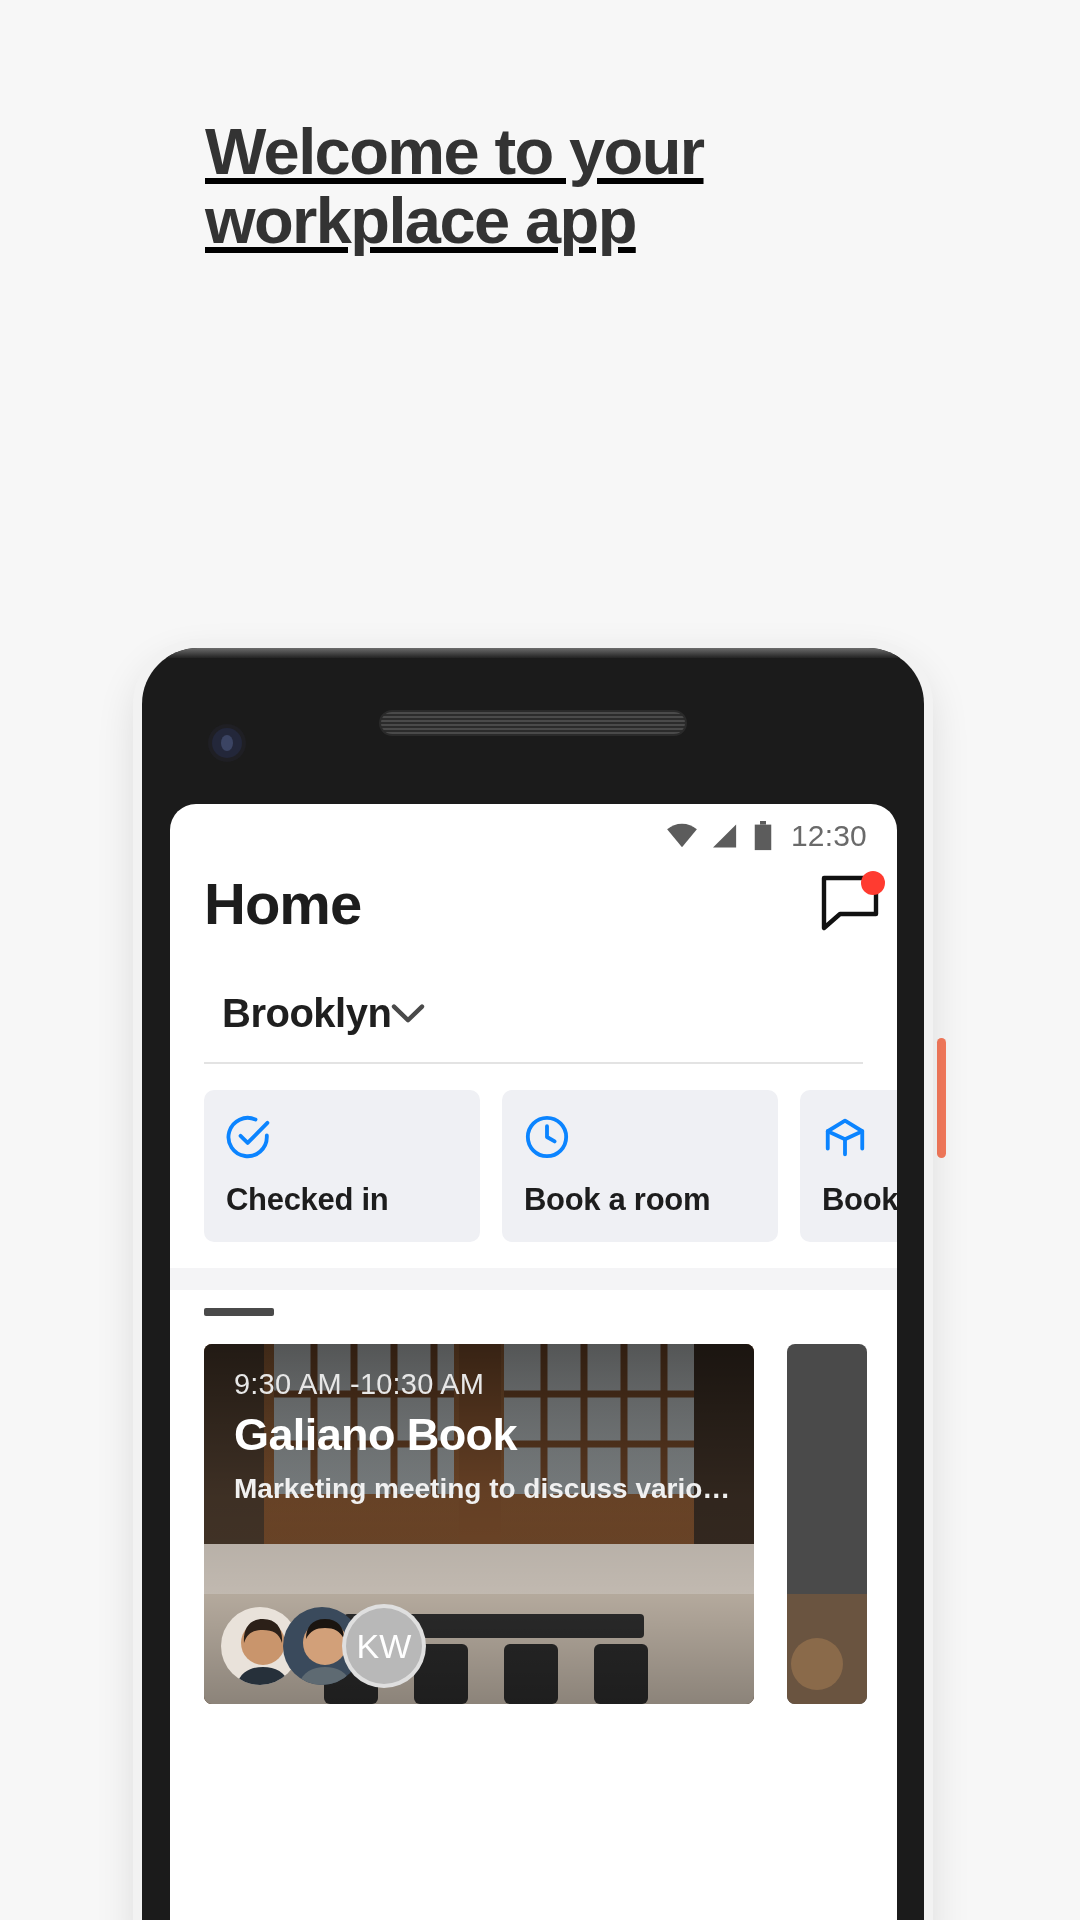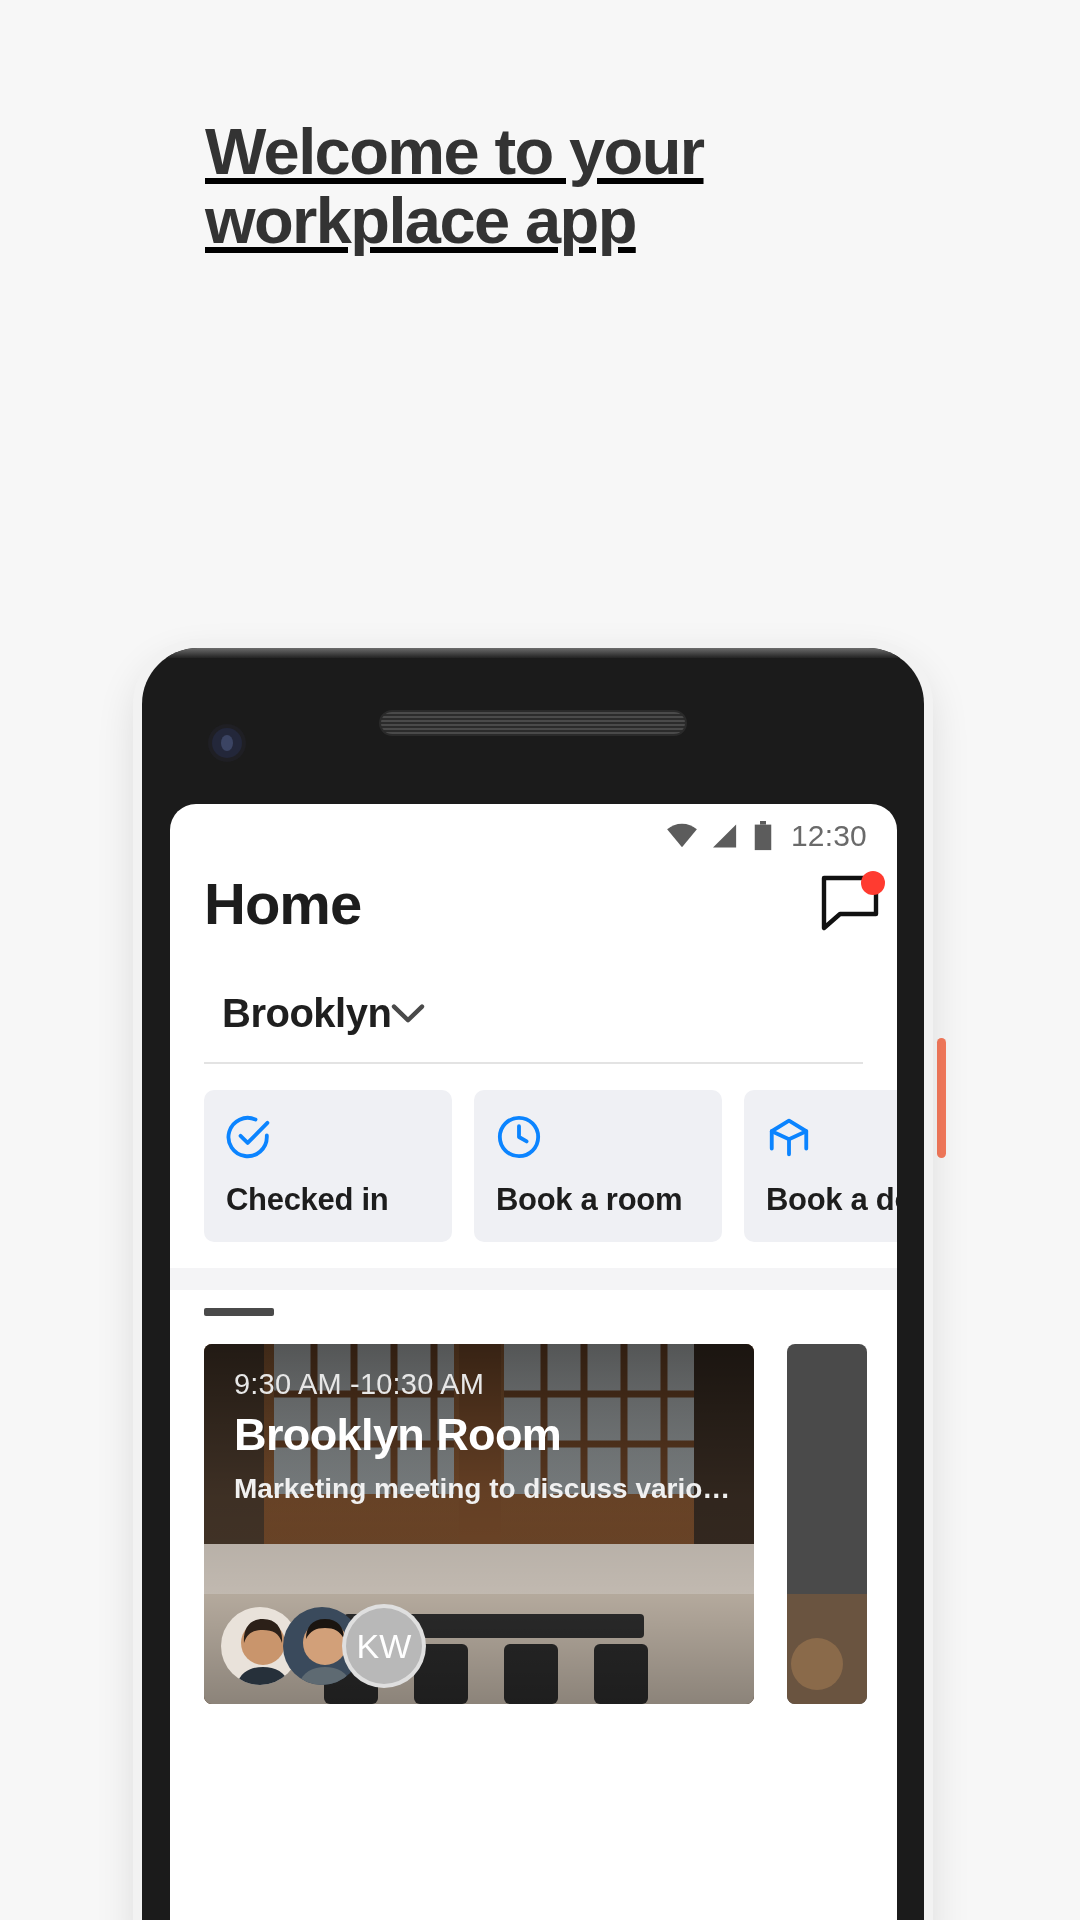--- a/index.html
+++ b/index.html
@@ -99,21 +99,21 @@
   }
   .location-name{ font-size:40px; font-weight:700; color:#1f1f1f; letter-spacing:-.5px; }
 
   .divider{ height:2px; background:#e3e3e3; margin:26px 34px 0 34px; }
 
   
   .quick-actions{
     display:flex; gap:22px; padding:26px 0 0 34px;
   }
   .qa-card{
-    flex:0 0 auto; width:248px; height:152px;
+    flex:0 0 auto; width:276px; height:152px;
     background:#eff0f4; border-radius:10px;
     padding:24px 22px; display:flex; flex-direction:column;
     justify-content:space-between; cursor:pointer;
   }
   .qa-label{ font-size:31px; font-weight:700; color:#1d1d1d; white-space:nowrap; letter-spacing:-.3px; }
 
   .section-gap{ height:22px; background:#f4f4f6; margin-top:26px; }
 
   
   .sec-head{
@@ -267,21 +267,21 @@
           <g fill="#2b2b2b">
             <rect x="120" y="300" width="54" height="60" rx="6"></rect>
             <rect x="210" y="300" width="54" height="60" rx="6"></rect>
             <rect x="300" y="300" width="54" height="60" rx="6"></rect>
             <rect x="390" y="300" width="54" height="60" rx="6"></rect>
           </g>
         </svg>
         <div class="bc-shade"></div>
         <div class="bc-text">
           <div class="bc-time">9:30 AM -10:30 AM</div>
-          <div class="bc-room">Brooklyn Room</div>
+          <div class="bc-room">Galiano Book</div>
           <div class="bc-desc">Marketing meeting to discuss various...</div>
         </div>
         <div class="avatars">
           <div class="avatar">
             <svg viewBox="0 0 84 84" width="84" height="84">
               <rect width="84" height="84" fill="#e9e2da"></rect>
               <circle cx="42" cy="36" r="22" fill="#c9956c"></circle>
               <path d="M42 12c14 0 20 10 19 24-3-10-9-13-19-13s-16 3-19 13c-1-14 5-24 19-24z" fill="#2c2018"></path>
               <path d="M14 84c3-18 14-24 28-24s25 6 28 24z" fill="#26303a"></path>
             </svg>

